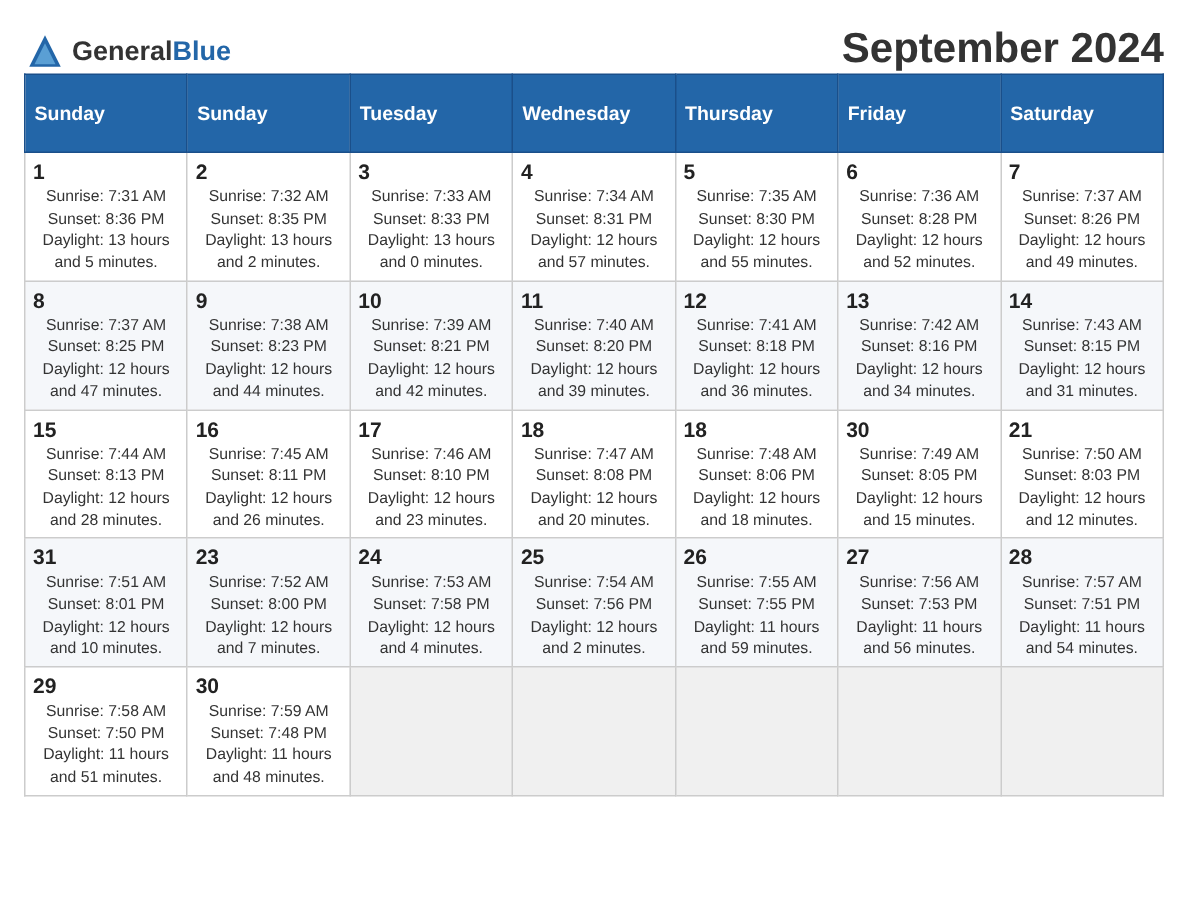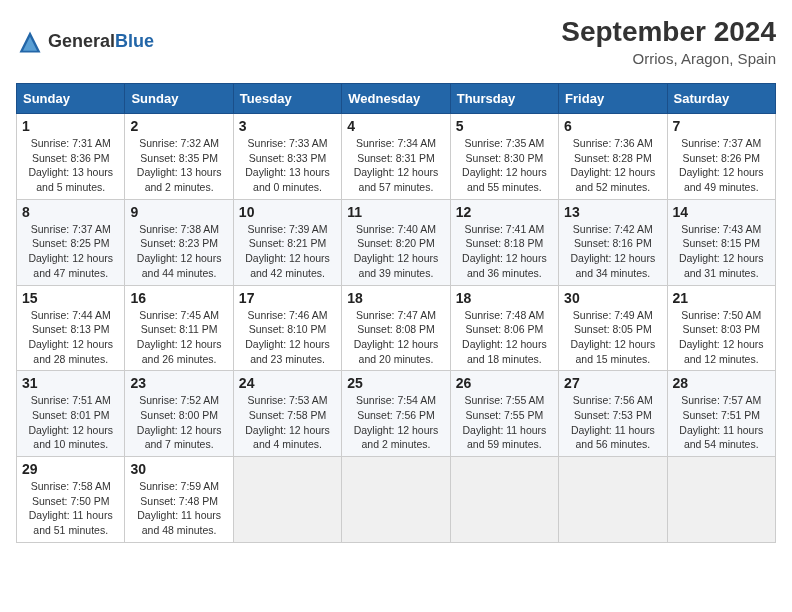--- a/index.html
+++ b/index.html
@@ -6,22 +6,22 @@
     body {
       font-family: Arial, sans-serif;
       background: #fff;
       width: 792px;
       min-height: 612px;
       padding: 16px;
     }
     .header {
       display: flex;
       justify-content: space-between;
-      align-items: center;
-      margin-bottom: 16px;
+      align-items: flex-end;
+      margin-bottom: 1px;
     }
     .logo {
       display: flex;
       align-items: center;
       gap: 4px;
     }
     .logo-icon {
       width: 28px;
       height: 28px;
     }
@@ -30,21 +30,21 @@
     .location { font-size: 15px; color: #555; margin-top: 2px; }
     .calendar {
       width: 100%;
       border-collapse: collapse;
       font-size: 11px;
     }
     .calendar th {
       background: #2366a8;
       color: #fff;
       text-align: left;
-      padding: 7px 6px;
+      padding: 18px 6px;
       font-size: 13px;
       font-weight: bold;
       border: 1px solid #1a4f8a;
     }
     .calendar td {
       border: 1px solid #ccc;
       vertical-align: top;
       padding: 4px 5px;
       width: 108px;
       min-height: 80px;
@@ -74,21 +74,20 @@
     <svg class="logo-icon" viewBox="0 0 32 32" xmlns="http://www.w3.org/2000/svg">
       <polygon points="16,4 28,28 4,28" fill="#2366a8"></polygon>
       <polygon points="16,10 24,26 8,26" fill="#5a9fd4"></polygon>
     </svg>
     <div>
       <span style="font-size:18px;font-weight:bold;color:#333;">General</span><span style="font-size:18px;font-weight:bold;color:#2366a8;">Blue</span>
     </div>
   </div>
   <div class="title-block">
     <div class="month-title">September 2024</div>
-    <div class="location">Orrios, Aragon, Spain</div>
   </div>
 </div>
 
 <table class="calendar">
   <thead>
     <tr>
       <th>Sunday</th>
       <th>Sunday</th>
       <th>Tuesday</th>
       <th>Wednesday</th>

